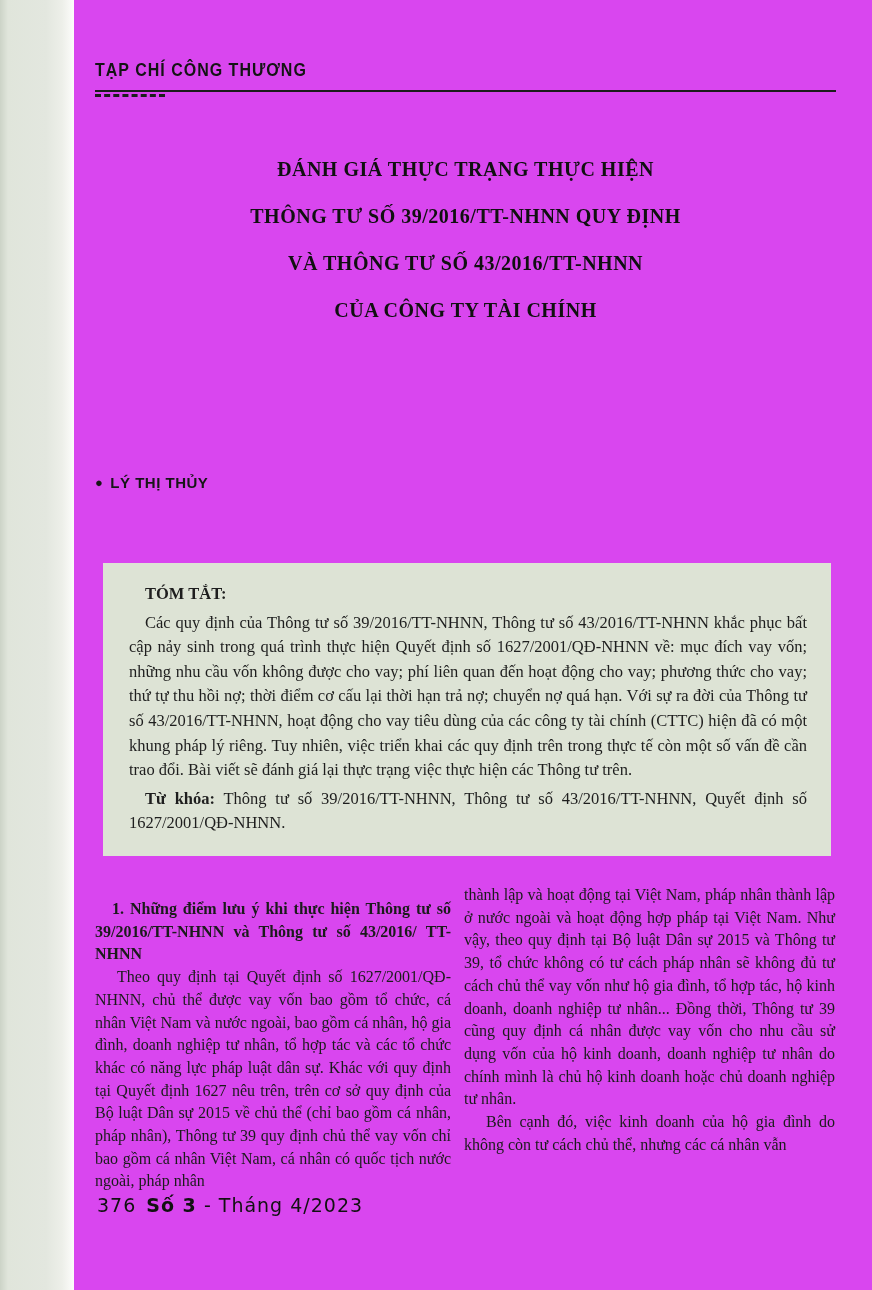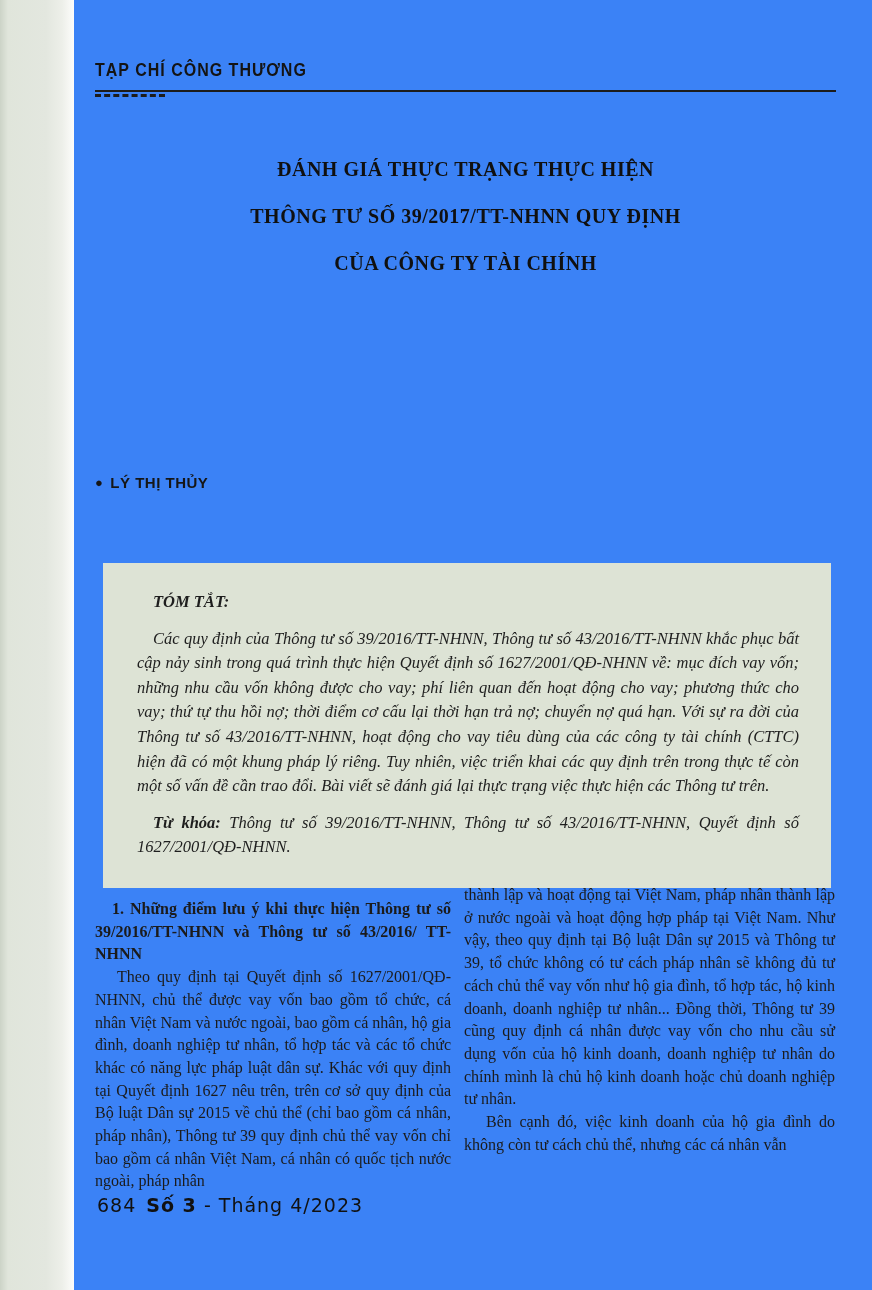--- a/index.html
+++ b/index.html
@@ -7,21 +7,21 @@
     width: 872px; height: 1290px;
     background: #fdfdfb;
     font-family: "Liberation Serif", serif;
     color: #1b1b1b;
     -webkit-font-smoothing: antialiased;
   }
   .page {
     position: relative;
     width: 872px; height: 1290px;
     overflow: hidden;
-    background: #3b82f6;
+    background: #d946ef;
   }
   
   .edge-strip {
     position: absolute; left: 0; top: 0; bottom: 0;
     width: 74px;
     background: linear-gradient(to right,
       #ccd3c7 0px, var(--page-edge-strip, #e0e5db) 8px,
       #e3e7df 46px, #edefe9 62px, #fdfdfb 74px);
   }
   
@@ -69,21 +69,21 @@
     position: absolute; left: 103px; top: 563px; width: 728px;
     box-sizing: border-box;
     min-height: 281px;
     background: var(--abstract-box-bg, #dde3d5);
     padding: 15px 20px 16px 22px;
     font-size: 16.5px;
     line-height: 24.6px;
     text-align: justify;
     color: #1e1e1e;
   }
-  .abstract p { margin: 12px; font-style: italic; }
+  .abstract p { margin: 4px; }
   .abs-heading { font-weight: 700; text-indent: 16px; }
   .abs-body { text-indent: 16px; }
   .abs-keywords { text-indent: 16px; }
   .abs-keywords b { font-weight: 700; }
   
   .body-cols {
     position: absolute; left: 95px; top: 884px; width: 740px;
     display: flex;
     gap: 13px;
   }
@@ -113,21 +113,22 @@
   <div class="edge-strip"></div>
 
   <header class="masthead">
     <div class="journal-name">TẠP CHÍ CÔNG THƯƠNG</div>
     <div class="rule"></div>
     <div class="rule-dashes"></div>
   </header>
 
   <h1 class="title">
     <span class="tl">ĐÁNH GIÁ THỰC TRẠNG THỰC HIỆN</span>
-    <span class="tl">THÔNG TƯ SỐ 39/2017/TT-NHNN QUY ĐỊNH</span>
+    <span class="tl">THÔNG TƯ SỐ 39/2016/TT-NHNN QUY ĐỊNH</span>
+    <span class="tl">VÀ THÔNG TƯ SỐ 43/2016/TT-NHNN</span>
     <span class="tl">CỦA CÔNG TY TÀI CHÍNH</span>
   </h1>
 
   <div class="author">
     <span class="bullet">●</span><span>LÝ THỊ THỦY</span>
   </div>
 
   <section class="abstract">
     <p class="abs-heading">TÓM TẮT:</p>
     <p class="abs-body">Các quy định của Thông tư số 39/2016/TT-NHNN, Thông tư số 43/2016/TT-NHNN khắc phục bất cập nảy sinh trong quá trình thực hiện Quyết định số 1627/2001/QĐ-NHNN về: mục đích vay vốn; những nhu cầu vốn không được cho vay; phí liên quan đến hoạt động cho vay; phương thức cho vay; thứ tự thu hồi nợ; thời điểm cơ cấu lại thời hạn trả nợ; chuyển nợ quá hạn. Với sự ra đời của Thông tư số 43/2016/TT-NHNN, hoạt động cho vay tiêu dùng của các công ty tài chính (CTTC) hiện đã có một khung pháp lý riêng. Tuy nhiên, việc triển khai các quy định trên trong thực tế còn một số vấn đề cần trao đổi. Bài viết sẽ đánh giá lại thực trạng việc thực hiện các Thông tư trên.</p>
@@ -142,17 +143,17 @@
       <p class="sec-heading">1. Những điểm lưu ý khi thực hiện Thông tư số 39/2016/TT-NHNN và Thông tư số 43/2016/ TT-NHNN</p>
       <p class="para indent">Theo quy định tại Quyết định số 1627/2001/QĐ-NHNN, chủ thể được vay vốn bao gồm tổ chức, cá nhân Việt Nam và nước ngoài, bao gồm cá nhân, hộ gia đình, doanh nghiệp tư nhân, tổ hợp tác và các tổ chức khác có năng lực pháp luật dân sự. Khác với quy định tại Quyết định 1627 nêu trên, trên cơ sở quy định của Bộ luật Dân sự 2015 về chủ thể (chỉ bao gồm cá nhân, pháp nhân), Thông tư 39 quy định chủ thể vay vốn chỉ bao gồm cá nhân Việt Nam, cá nhân có quốc tịch nước ngoài, pháp nhân</p>
     </div>
     <div class="col col-right">
       <p class="para">thành lập và hoạt động tại Việt Nam, pháp nhân thành lập ở nước ngoài và hoạt động hợp pháp tại Việt Nam. Như vậy, theo quy định tại Bộ luật Dân sự 2015 và Thông tư 39, tổ chức không có tư cách pháp nhân sẽ không đủ tư cách chủ thể vay vốn như hộ gia đình, tổ hợp tác, hộ kinh doanh, doanh nghiệp tư nhân... Đồng thời, Thông tư 39 cũng quy định cá nhân được vay vốn cho nhu cầu sử dụng vốn của hộ kinh doanh, doanh nghiệp tư nhân do chính mình là chủ hộ kinh doanh hoặc chủ doanh nghiệp tư nhân.</p>
       <p class="para indent">Bên cạnh đó, việc kinh doanh của hộ gia đình do không còn tư cách chủ thể, nhưng các cá nhân vẫn</p>
     </div>
   </section>
 
   <footer class="footer">
-    <span class="pg">684</span><span class="issue">Số 3</span>
+    <span class="pg">376</span><span class="issue">Số 3</span>
     <span class="date">- Tháng 4/2023</span>
   </footer>
 
 </div>
 
 </body></html>

